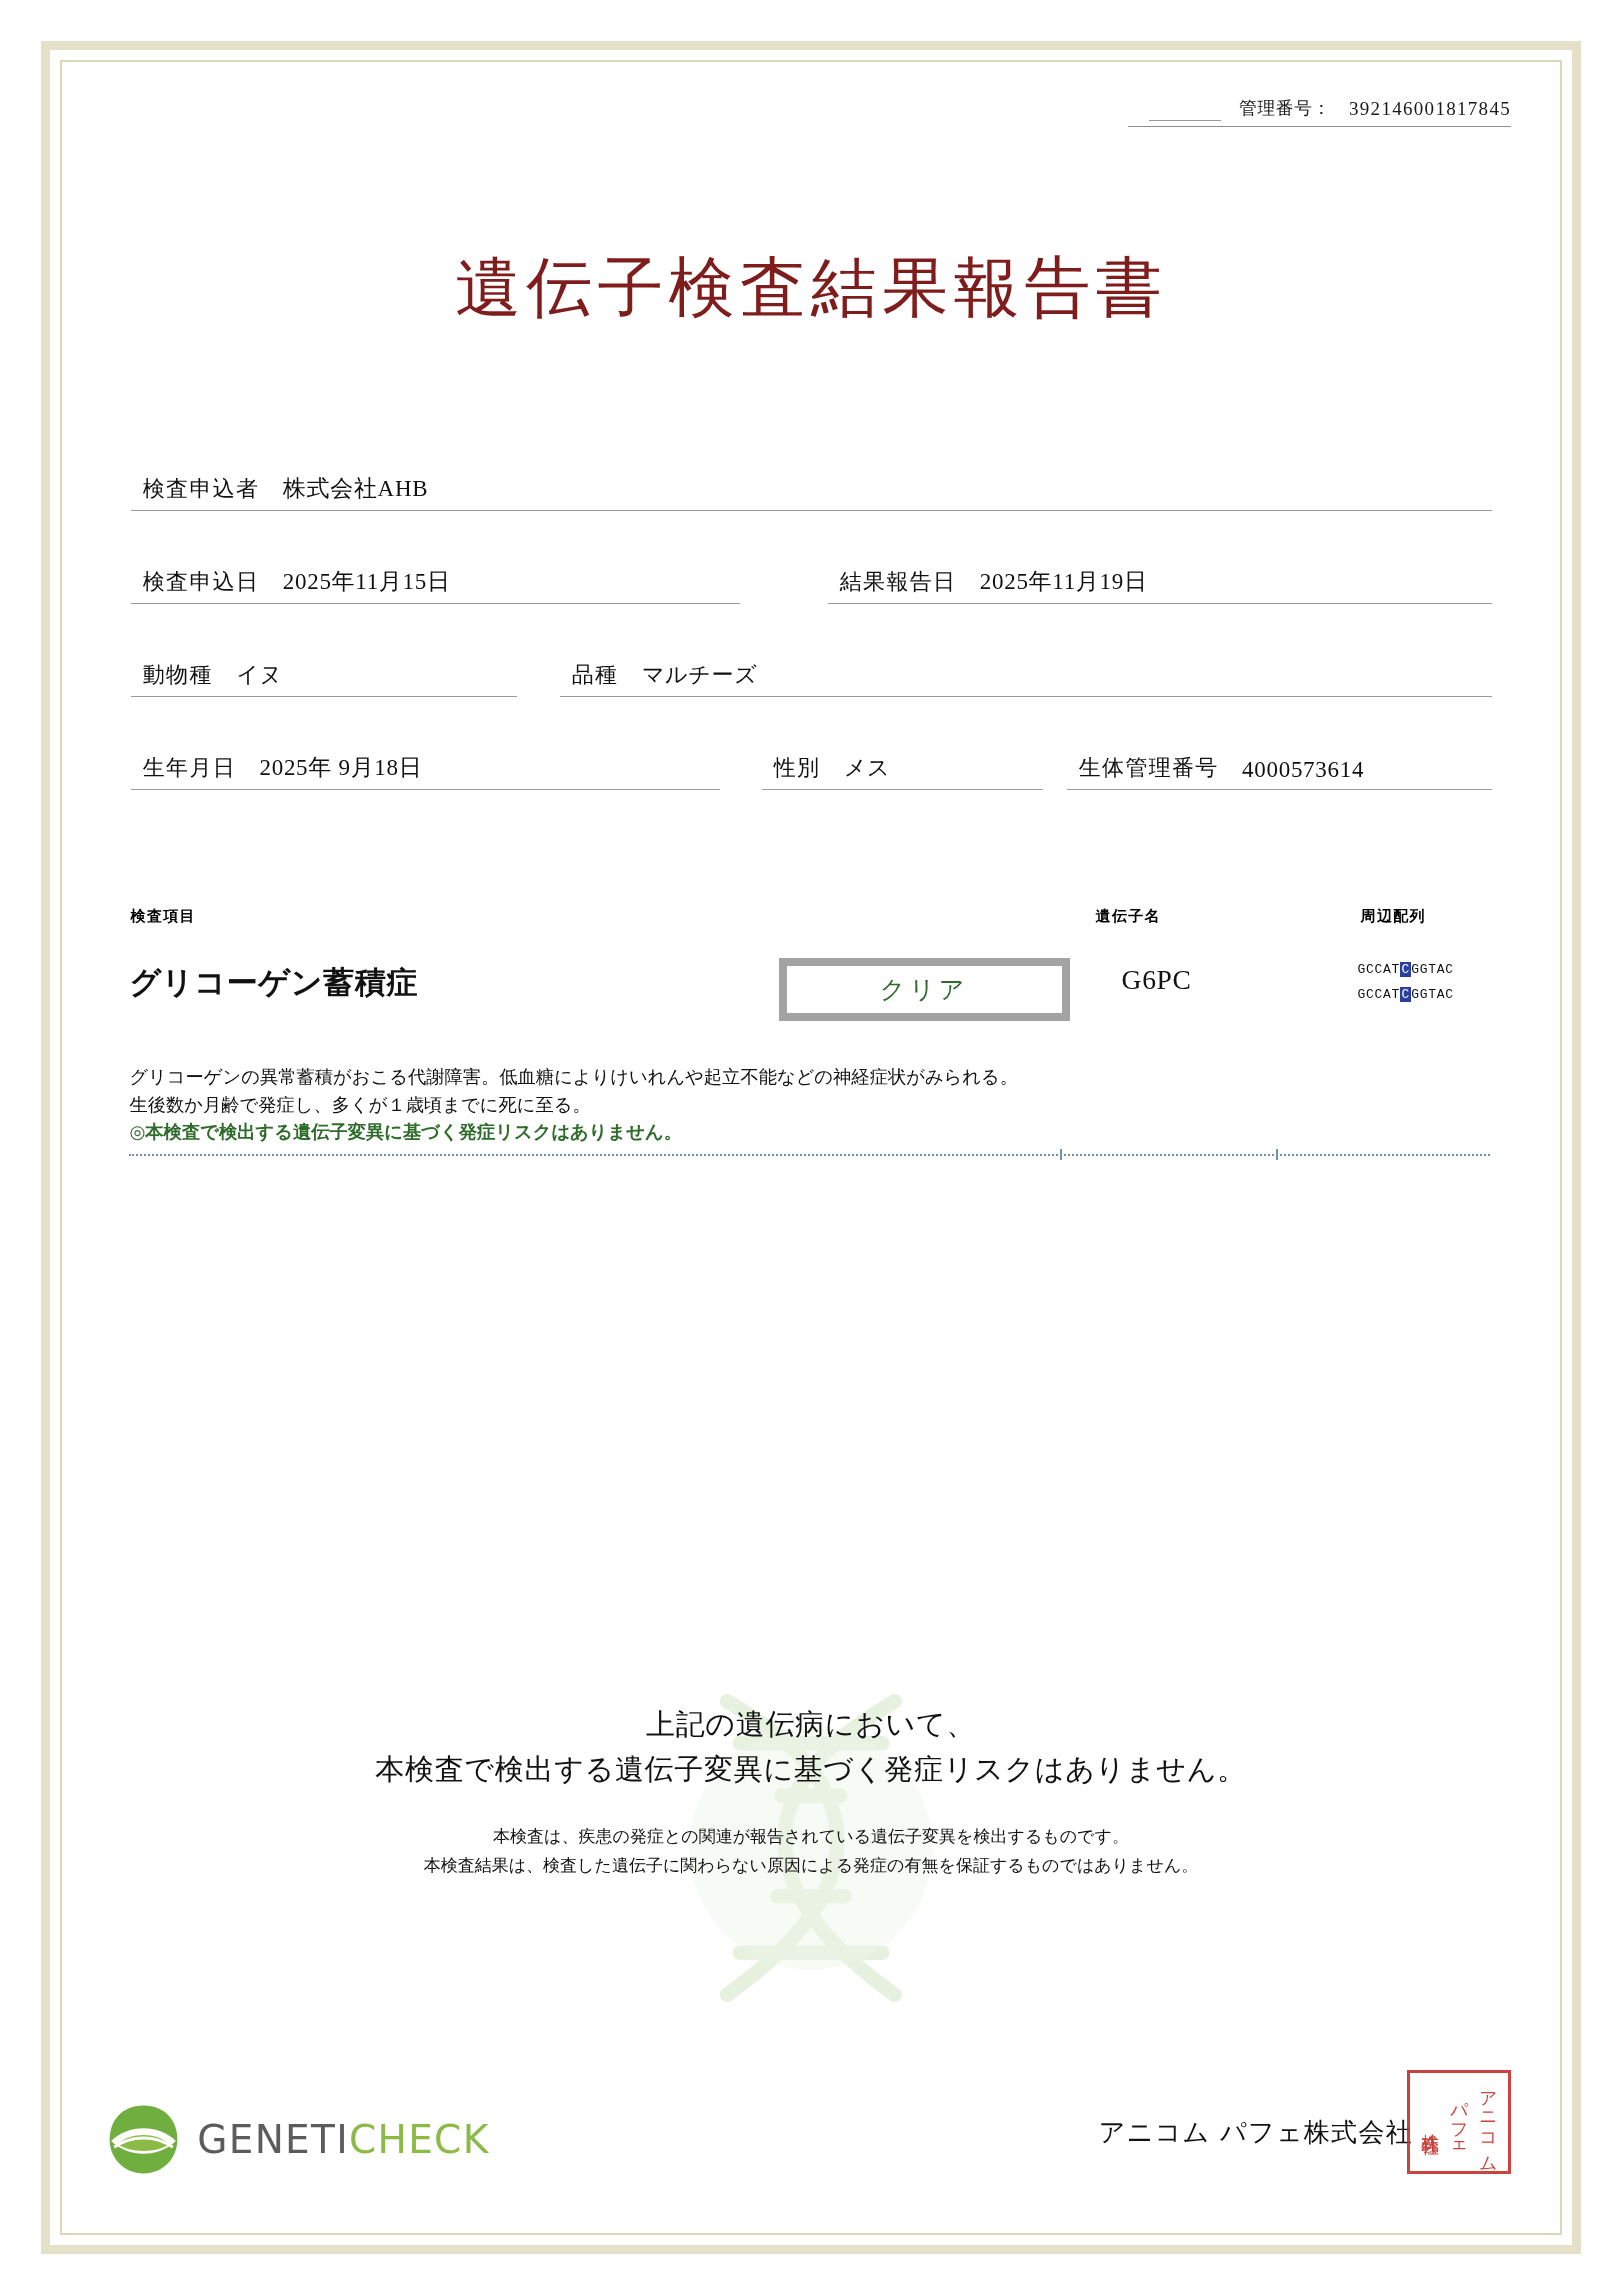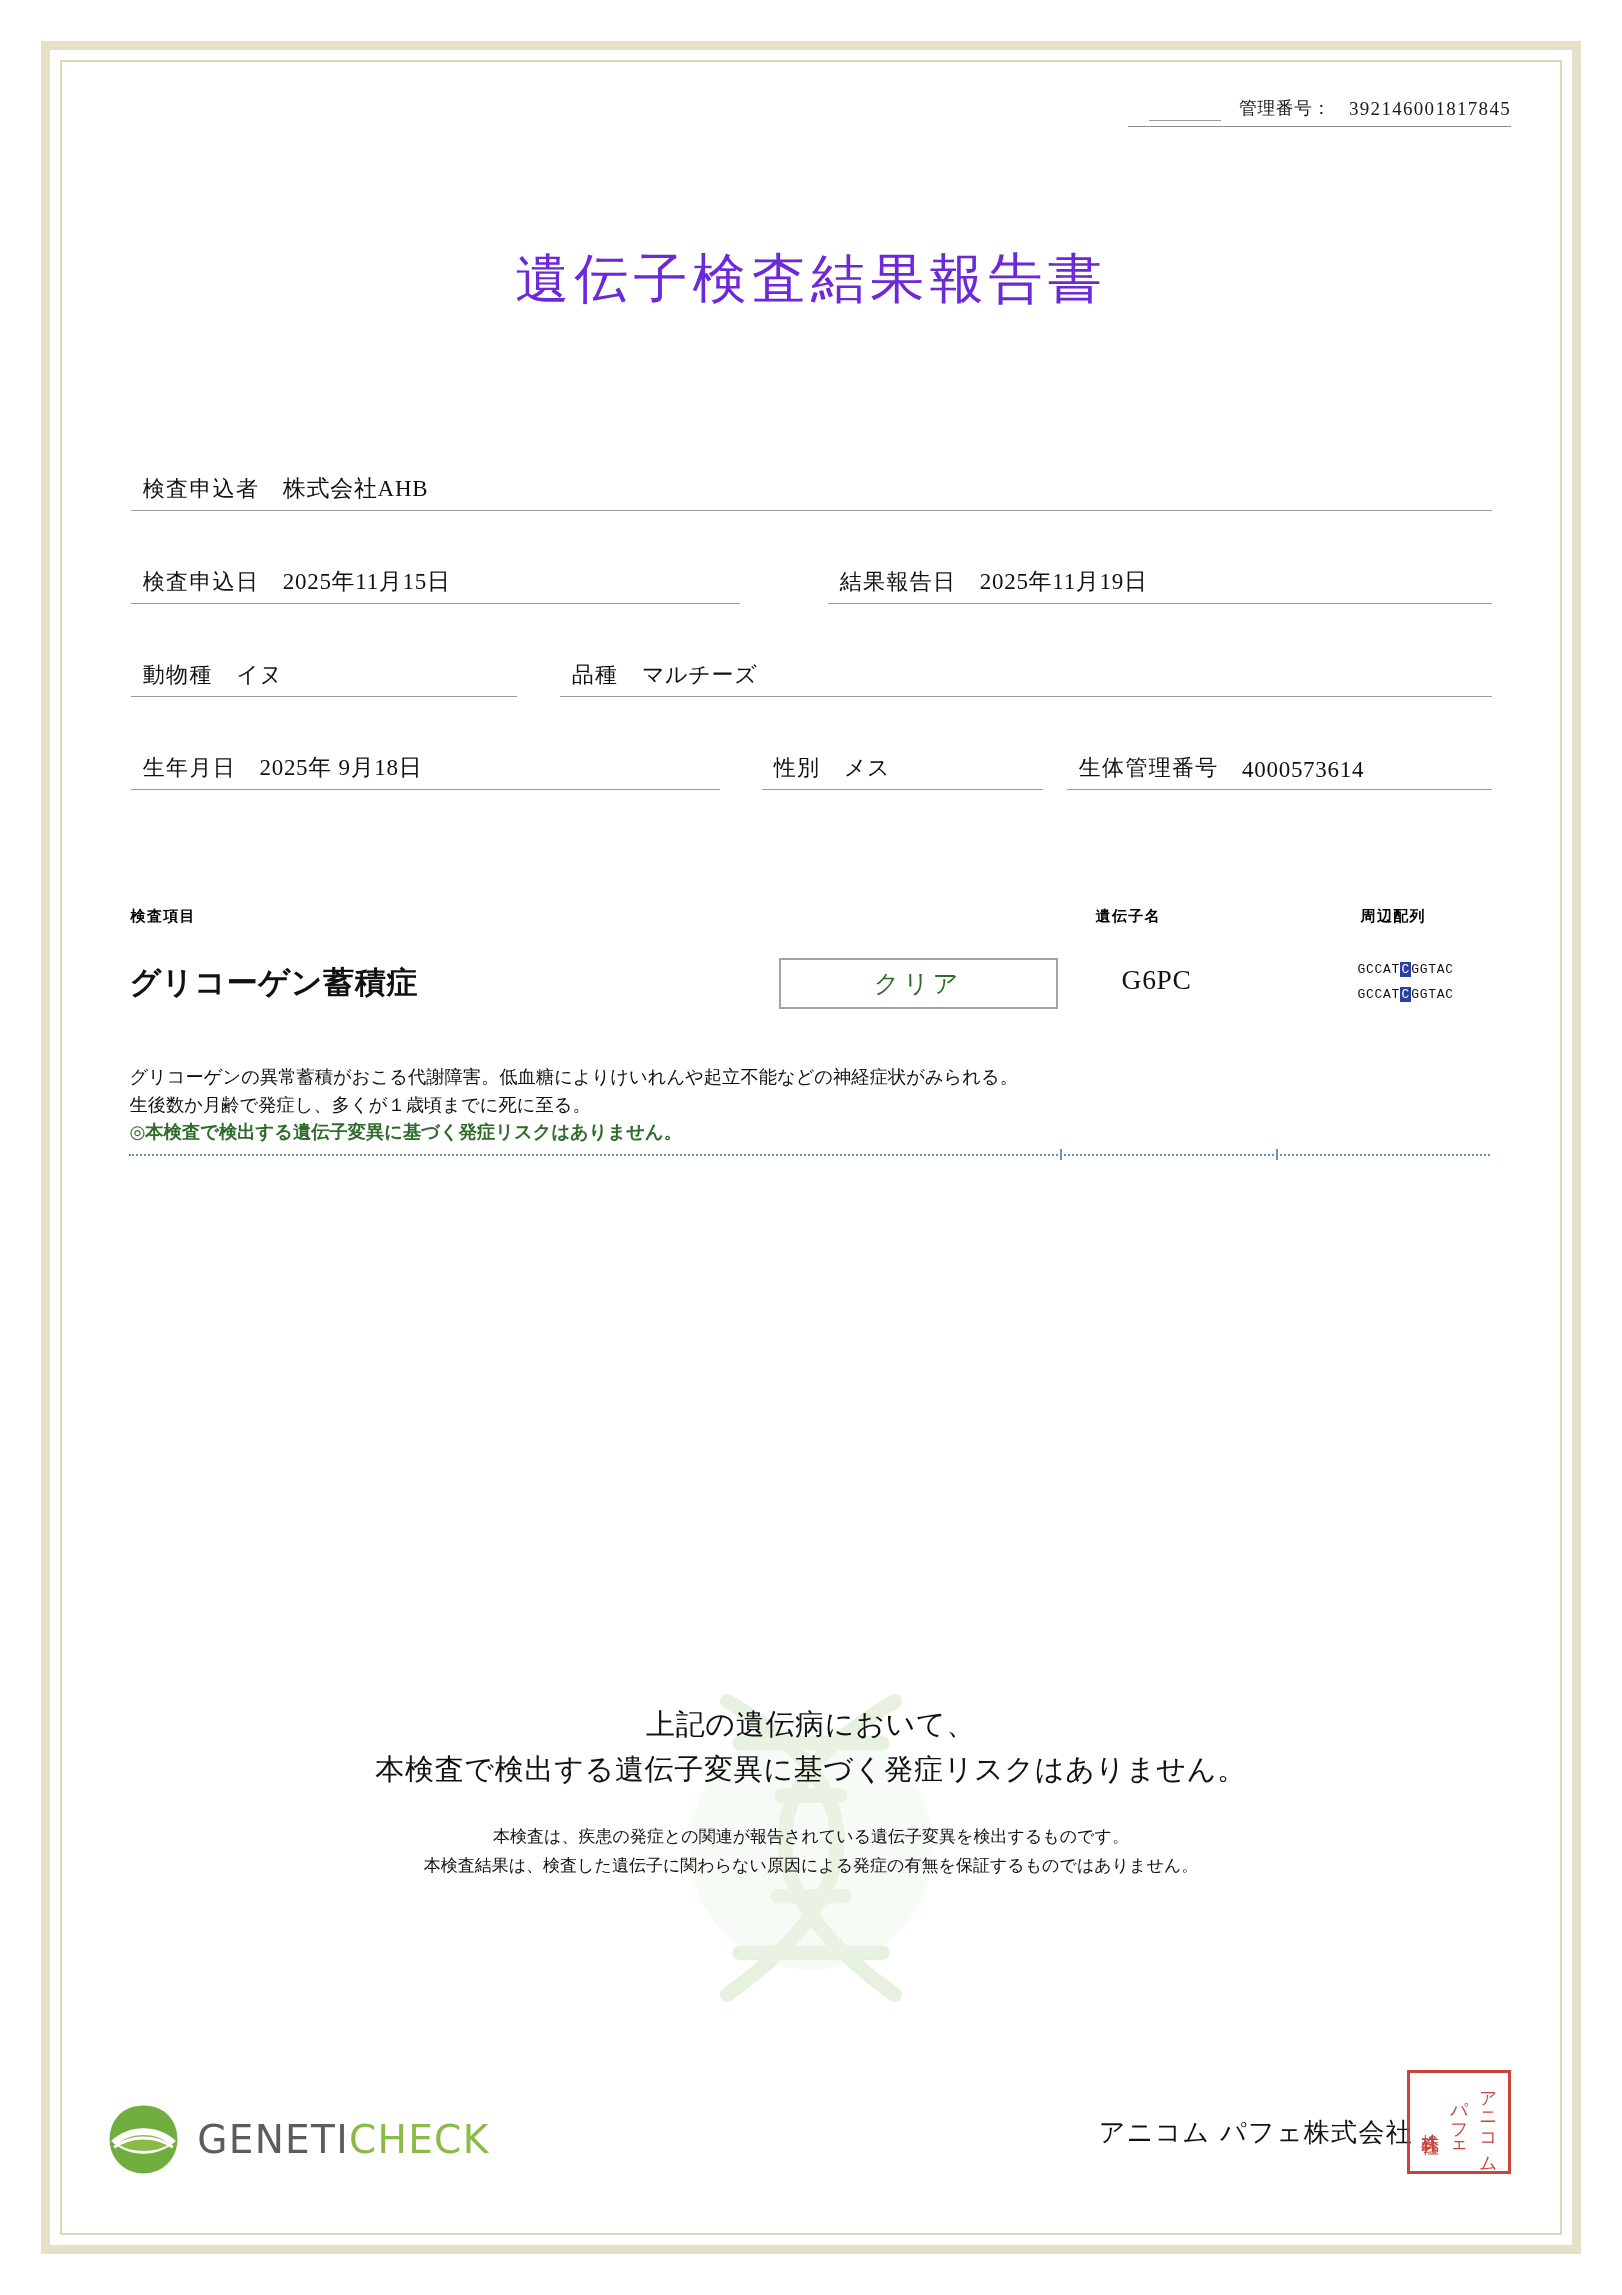--- a/index.html
+++ b/index.html
@@ -83,23 +83,23 @@
     border-bottom: 1.3px solid #8d8d8d;
   }
 
   
   .doc-title {
     position: absolute;
     top: 164px;
     left: 0;
     width: 1426px;
     text-align: center;
-    font-size: 54px;
+    font-size: 66px;
     letter-spacing: 5.2px;
-    color: #6d28d9;
+    color: #7f1d1d;
     font-family: "DejaVu Serif", serif;
     font-weight: 400;
   }
 
   
   .info {
     position: absolute;
     top: 386px;
     left: 33px;
     width: 1361px;
@@ -187,21 +187,21 @@
     font-family: "DejaVu Serif", serif;
     font-weight: bold;
     letter-spacing: 0.7px;
   }
   .status-box {
     position: absolute;
     left: 661px;
     top: 0px;
     width: 275px;
     height: 47px;
-    border: 2px solid #a3a3a3;
+    border: 8px solid #a3a3a3;
     display: flex;
     align-items: center;
     justify-content: center;
   }
   .status-box span {
     font-size: 25px;
     color: #2f6b2a;
     font-family: "DejaVu Serif", serif;
     letter-spacing: 3.9px;
   }

